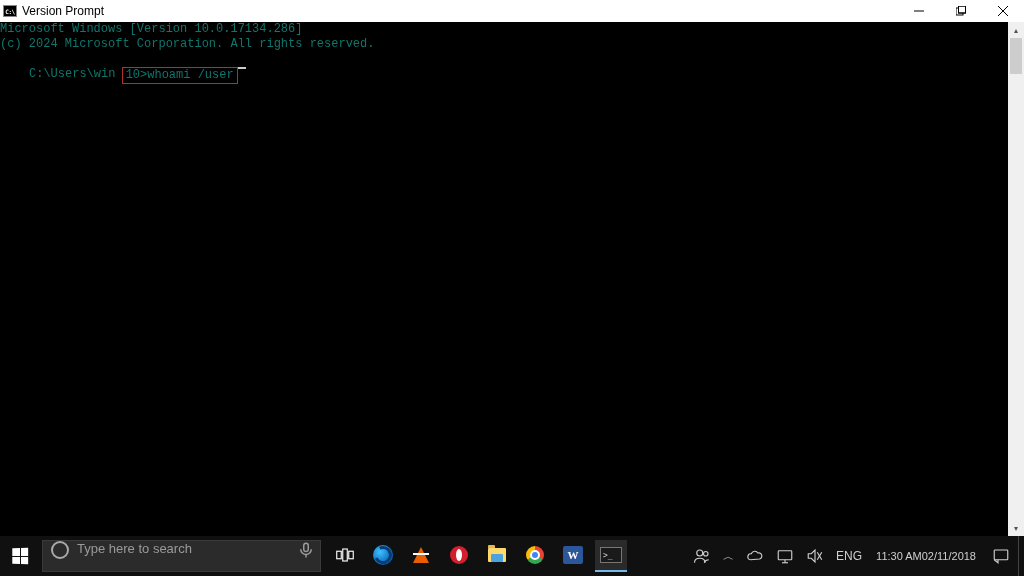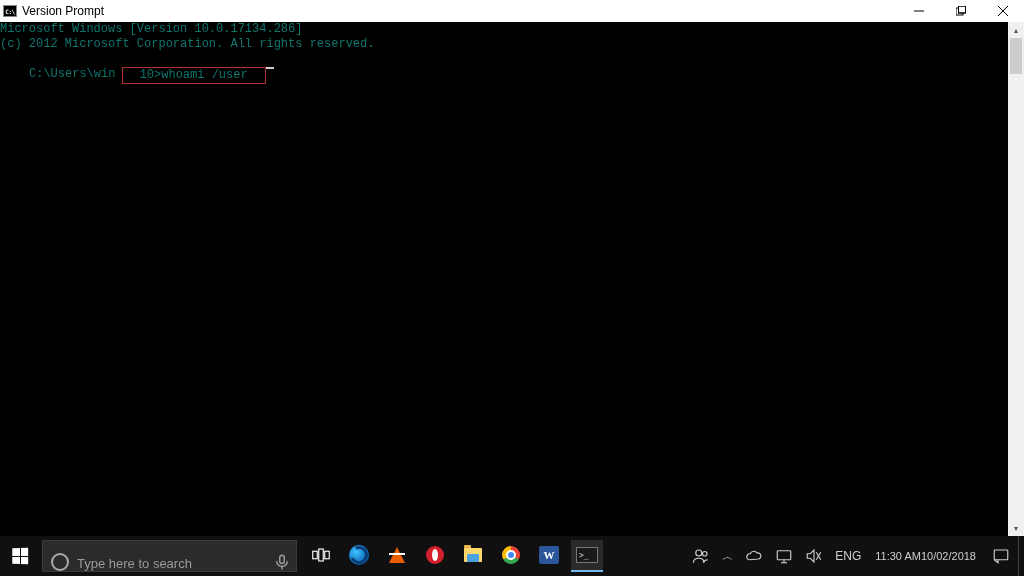--- a/index.html
+++ b/index.html
@@ -12,27 +12,27 @@
   .win-btn{width:42px;height:22px;display:flex;align-items:center;justify-content:center;font-size:10px;color:#000;cursor:default;}
   .win-btn svg{width:10px;height:10px;stroke:#000;stroke-width:1;fill:none;}
   .terminal{position:absolute;top:22px;left:0;right:16px;bottom:40px;background:#000;color:#0f766e;font-family:Consolas,"Courier New",monospace;font-size:12px;line-height:15px;white-space:pre;}
   .scrollbar{position:absolute;top:22px;right:0;width:16px;bottom:40px;background:#f0f0f0;}
   .scrollbar .up,.scrollbar .down{position:absolute;width:16px;height:16px;left:0;display:flex;align-items:center;justify-content:center;font-size:8px;color:#555;}
   .scrollbar .up{top:0;}
   .scrollbar .down{bottom:0;}
   .scrollbar .thumb{position:absolute;top:16px;left:2px;right:2px;height:36px;background:#cdcdcd;}
   .prompt-line{display:flex;margin-left:29px;}
   .banner{display:block;}
-  .hl-box{border:1px solid #b03030;padding:0 17px;margin-left:-1px;margin-right:-1px;}
+  .hl-box{border:1px solid #b03030;padding:0 3px;margin-left:-1px;margin-right:-1px;}
   .cursor{display:inline-block;width:8px;height:2px;background:#ccc;vertical-align:-1px;margin-left:1px;}
   .taskbar{position:absolute;left:0;right:0;bottom:0;height:40px;background:#101010;display:flex;align-items:center;color:#fff;font-size:12px;}
   .taskbar .start{width:40px;height:40px;display:flex;align-items:center;justify-content:center;}
   .win-logo{display:grid;grid-template-columns:1fr 1fr;grid-template-rows:1fr 1fr;gap:1px;width:16px;height:16px;transform:perspective(40px) rotateY(-8deg);}
   .win-logo span{background:#fff;}
-  .search-box{height:32px;width:255px;background:#2b2b2b;display:flex;align-items:flex-end;margin-left:2px;border:1px solid #3a3a3a;}
+  .search-box{height:32px;width:279px;background:#2b2b2b;display:flex;align-items:flex-start;margin-left:2px;border:1px solid #3a3a3a;}
   .search-box .circle{width:18px;height:18px;border:2px solid #aaa;border-radius:50%;margin:0 8px;position:relative;}
   .search-box .circle:after{content:"";position:absolute;width:2px;height:6px;background:#aaa;bottom:-5px;right:-2px;transform:rotate(-45deg);display:none;}
   .search-box .ph{color:#9a9a9a;font-size:13px;flex:1;}
   .search-box .mic{width:28px;display:flex;align-items:center;justify-content:center;color:#9a9a9a;}
   .task-icons{display:flex;align-items:center;height:40px;gap:6px;margin-left:8px;}
   .task-icons .tbi{width:32px;height:32px;display:flex;align-items:center;justify-content:center;cursor:default;border-bottom:2px solid transparent;}
   .task-icons .tbi.active{background:#2a2a2a;border-bottom:2px solid #76b9ed;}
   .tray{margin-left:auto;display:flex;align-items:center;height:40px;color:#cfcfcf;}
   .tray .t{padding:0 6px;height:40px;display:flex;align-items:center;justify-content:center;}
   .tray .chev{font-size:11px;}
@@ -76,21 +76,21 @@
     </div>
     <div class="win-btn close">
       <svg viewBox="0 0 10 10">
           <line x1="0" y1="0" x2="10" y2="10"></line>
           <line x1="10" y1="0" x2="0" y2="10"></line>
         </svg>
     </div>
   </div>
 </div>
 
-<div class="terminal"><span class="banner">Microsoft Windows [Version 10.0.17134.286]</span><span class="banner">(c) 2012 Microsoft Corporation. All rights reserved.</span>
+<div class="terminal"><span class="banner">Microsoft Windows [Version 10.0.17134.286]</span><span class="banner">(c) 2024 Microsoft Corporation. All rights reserved.</span>
 <span class="prompt-line"><span>C:\Users\win </span><span class="hl-box">10&gt;whoami /user</span><span class="cursor"></span></span></div>
 
 <div class="scrollbar">
   <div class="up">▴</div>
   <div class="thumb"></div>
   <div class="down">▾</div>
 </div>
 
 <div class="taskbar">
   <div class="start">
@@ -168,21 +168,21 @@
       <svg class="ico" viewBox="0 0 24 24" fill="none" stroke="#cfcfcf" stroke-width="1.5">
           <polygon points="3,9 7,9 12,4 12,20 7,15 3,15"></polygon>
           <line x1="15" y1="7" x2="21" y2="17"></line>
           <line x1="21" y1="7" x2="15" y2="17"></line>
         </svg>
     </div>
     <div class="t">ENG</div>
     <div class="t clock">
       <span>11:30 AM</span>
         <br>
-      <span>10/02/2018</span>
+      <span>02/11/2018</span>
     </div>
     <div class="notif">
       <svg class="ico" viewBox="0 0 24 24" fill="none" stroke="#cfcfcf" stroke-width="1.5">
           <rect x="3" y="4" width="18" height="13" rx="1"></rect>
           <path d="M3 17l5 4v-4"></path>
         </svg>
     </div>
     <div style="width:6px;height:40px;border-left:1px solid #444;"></div>
   </div>
 </div>

